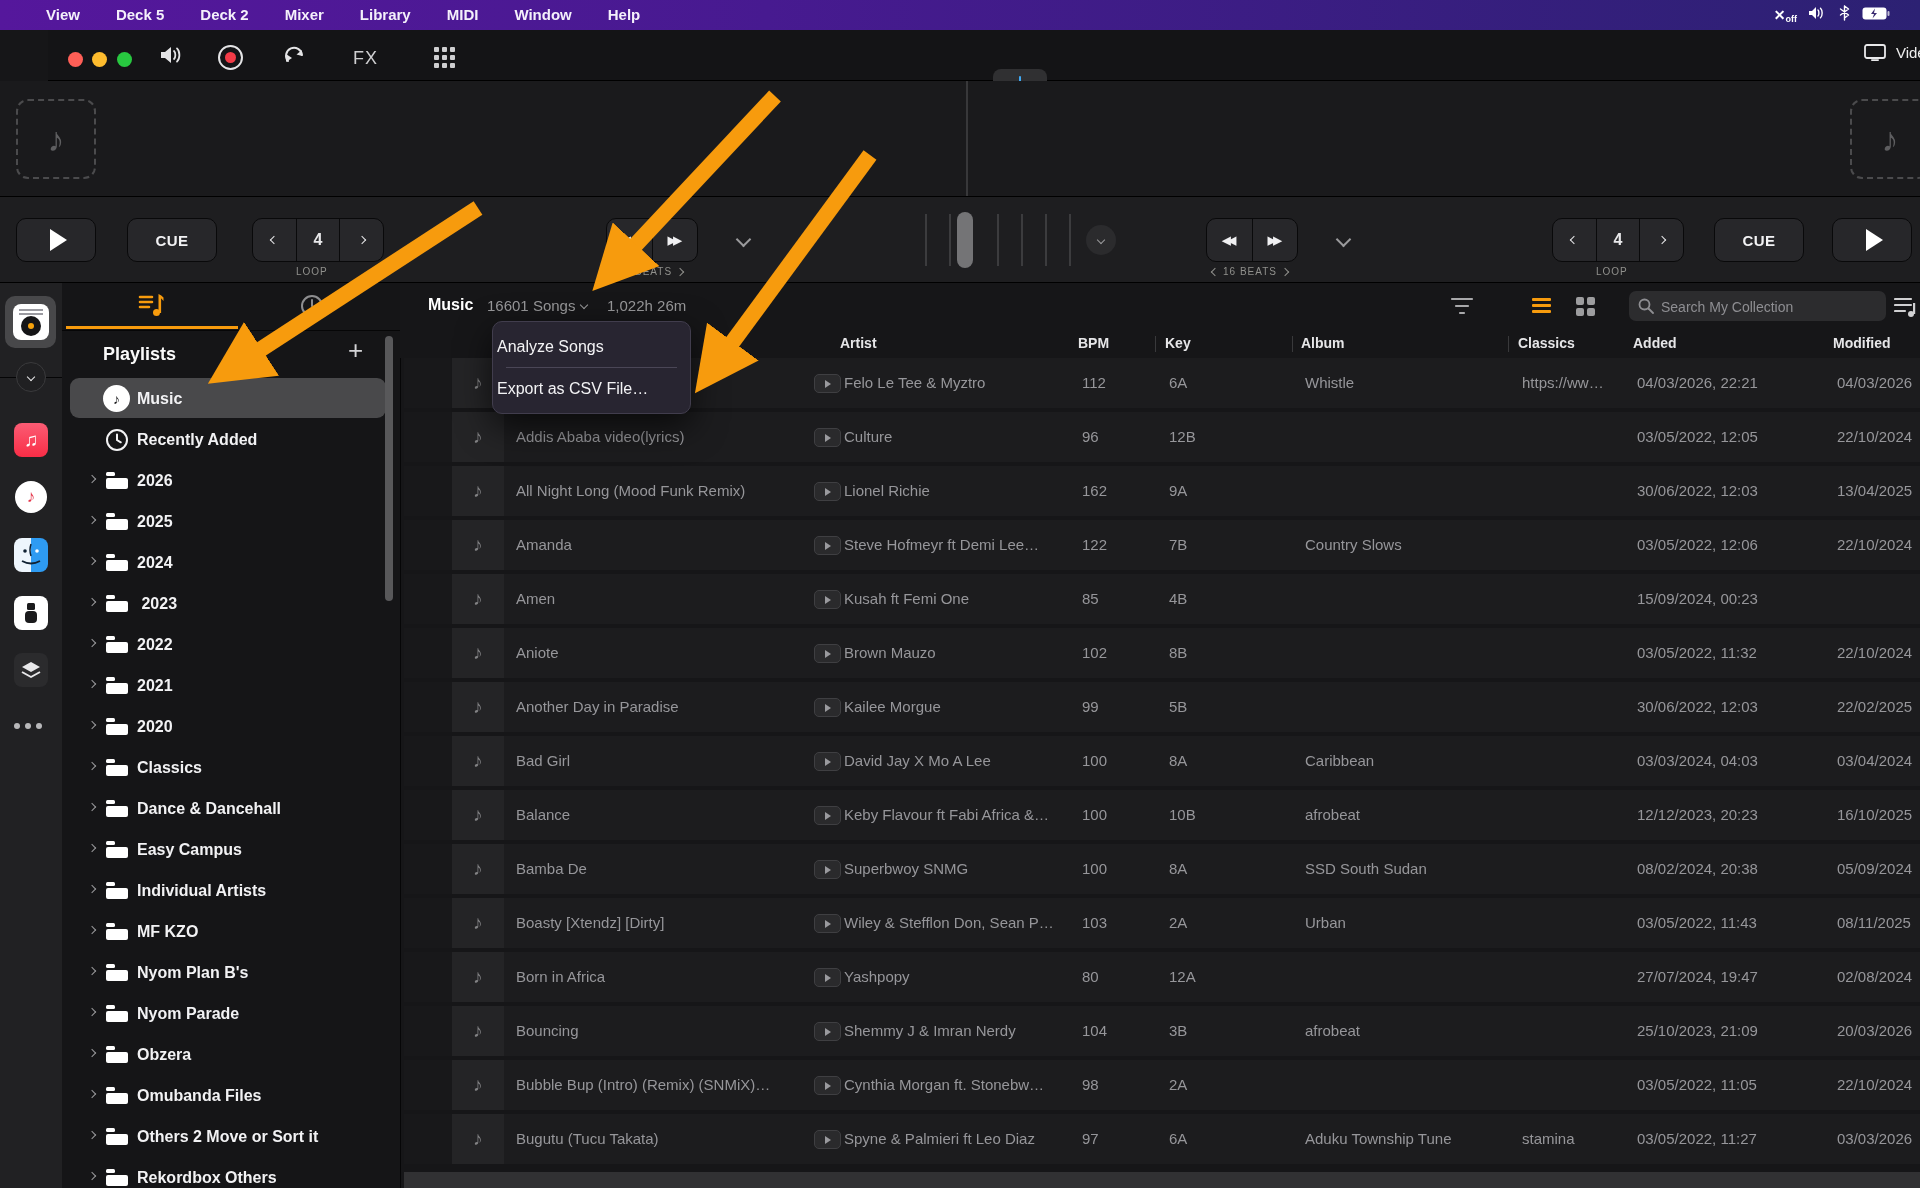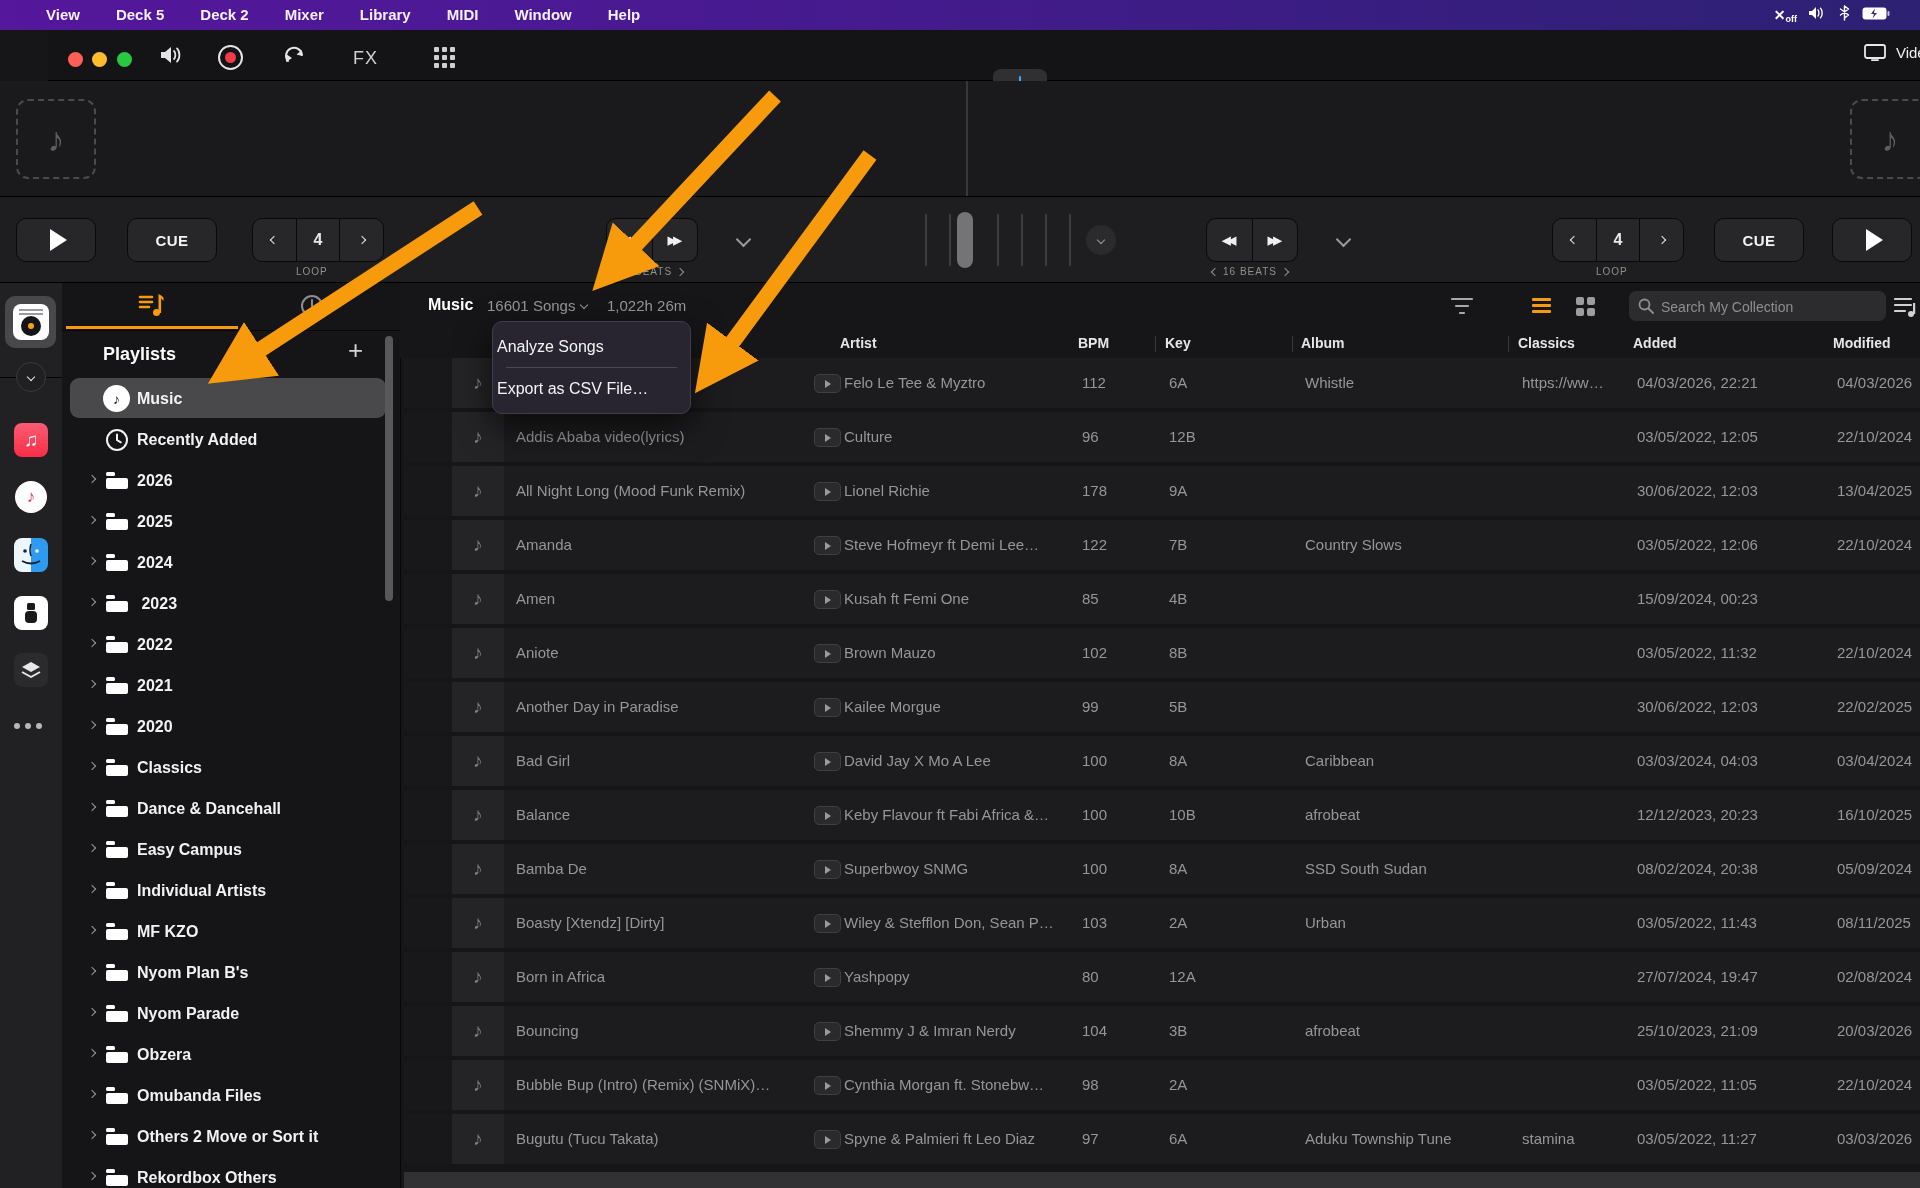--- a/index.html
+++ b/index.html
@@ -611,21 +611,21 @@
         <span class="cell c-modified">22/10/2024</span>
       </div>
 
       <div class="trow">
         <span class="art">♪</span>
         <span class="cell c-title">All Night Long (Mood Funk Remix)</span>
         <span class="c-vid">
           <i></i>
         </span>
         <span class="cell c-artist">Lionel Richie</span>
-        <span class="cell c-bpm">178</span>
+        <span class="cell c-bpm">162</span>
         <span class="cell c-key">9A</span>
         <span class="cell c-album"></span>
         <span class="cell c-comments"></span>
         <span class="cell c-added">30/06/2022, 12:03</span>
         <span class="cell c-modified">13/04/2025</span>
       </div>
 
       <div class="trow">
         <span class="art">♪</span>
         <span class="cell c-title">Amanda</span>

